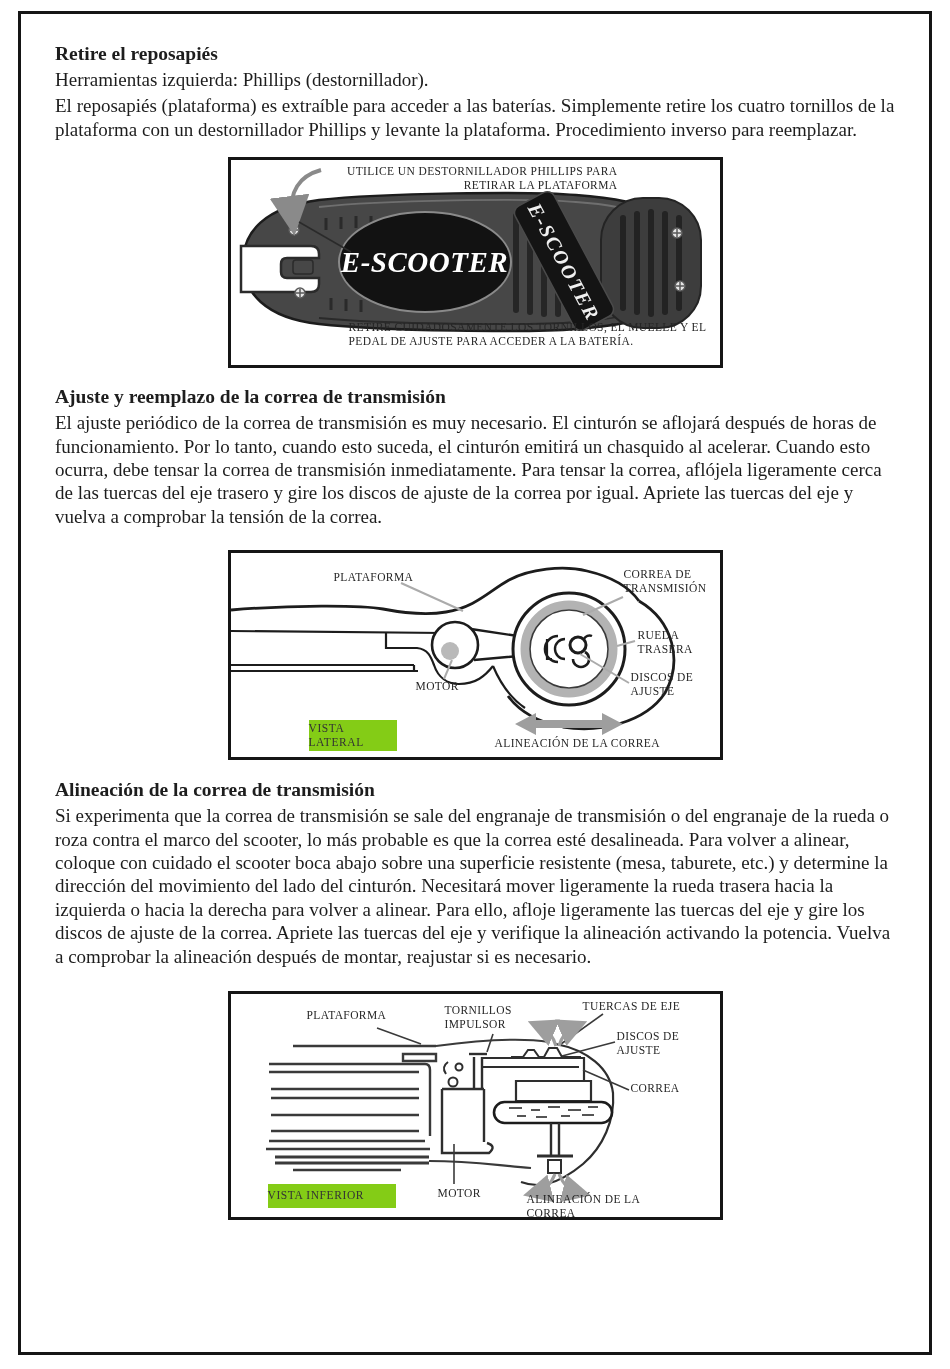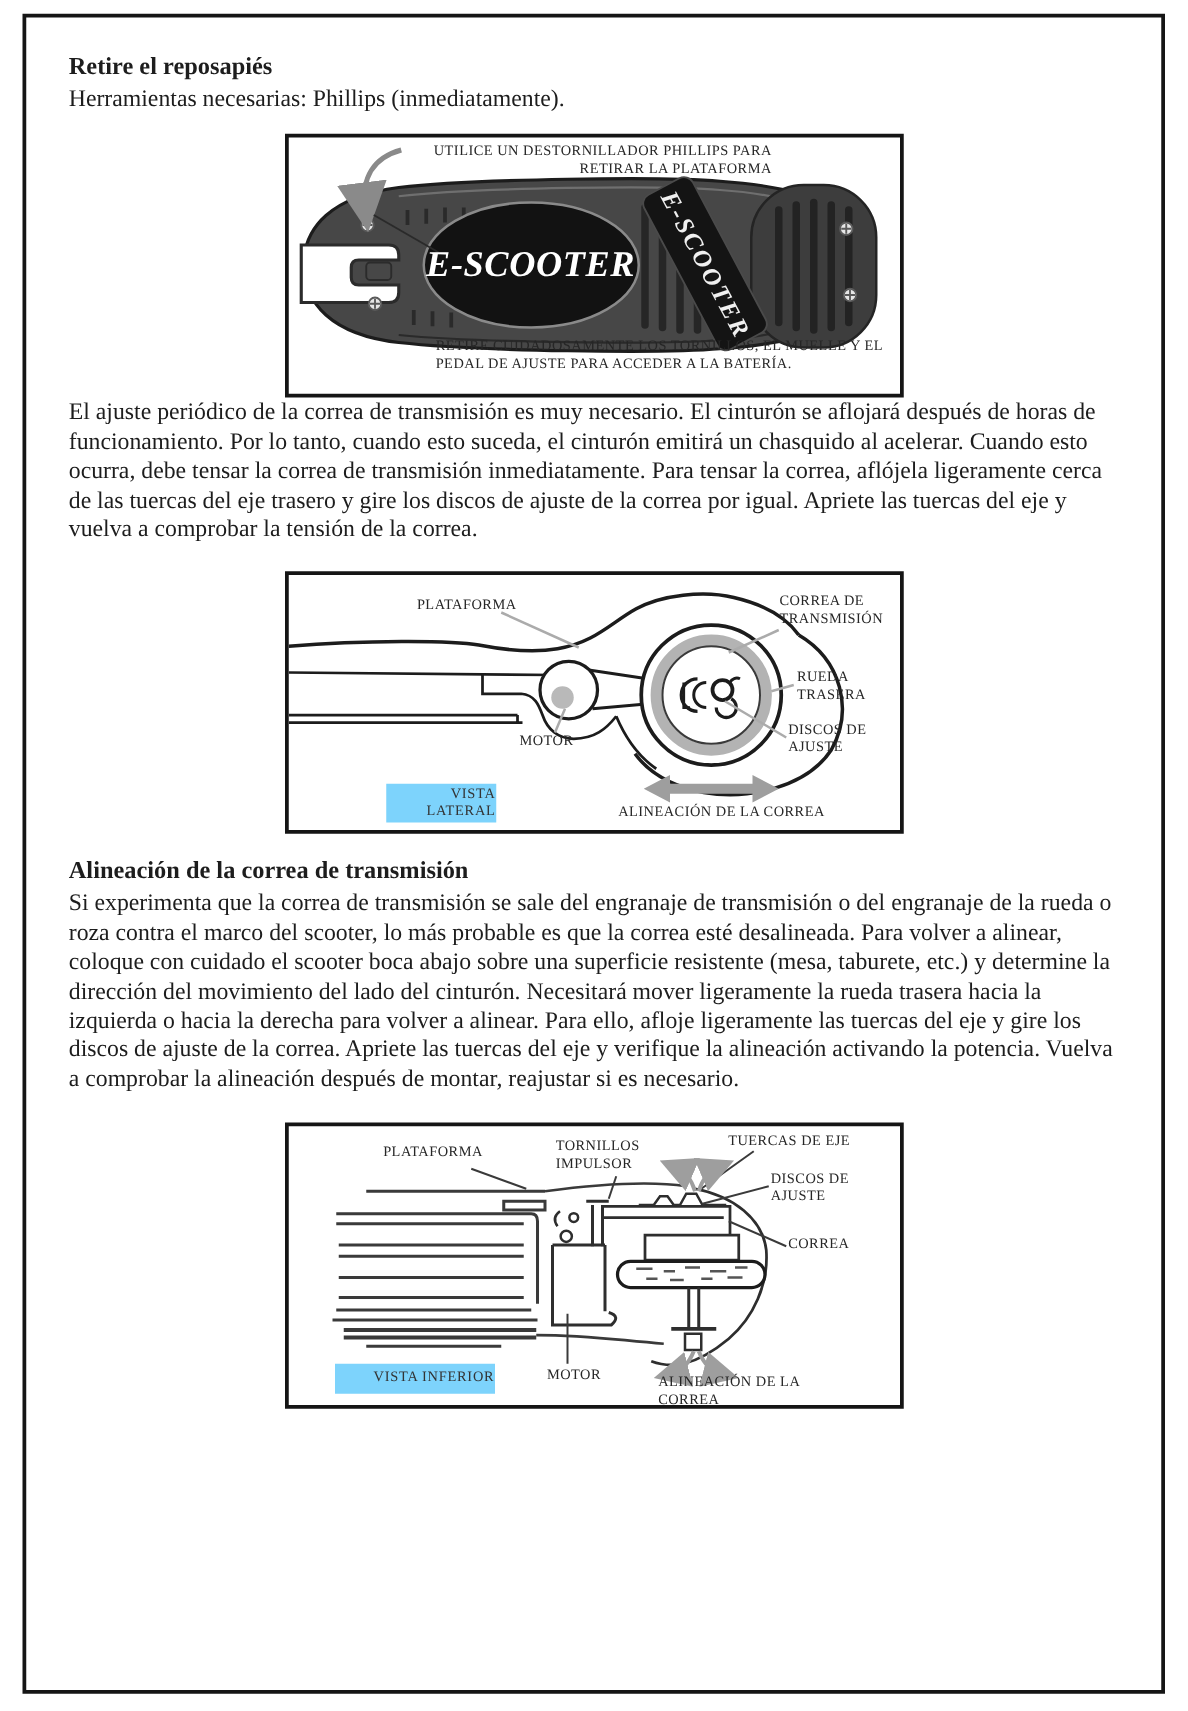--- a/index.html
+++ b/index.html
@@ -11,37 +11,38 @@
   .h{font-weight:bold;font-size:19.5px;line-height:24px;margin:0 0 2px 0;}
   .p{font-size:19px;line-height:23.4px;margin:0 0 3px 0;letter-spacing:0px;} .mt2{margin-top:17px;} .mt3{margin-top:18px;}
   .fig{position:relative;width:495px;border:3px solid #151515;box-sizing:border-box;
        margin:16px auto 0 auto;background:#fff;}
   .fig svg{position:absolute;left:0;top:0;}
   #fig1{height:211px;margin-top:16px;}
   #fig2{height:210px;margin-top:22px;}
   #fig3{height:229px;margin-top:23px;}
   .fl{position:absolute;font-size:11.5px;line-height:13.5px;letter-spacing:0.4px;
       color:#262626;white-space:normal;}
-  .tag{position:absolute;background:#7dd3fc;color:#333;text-align:right;
+  .tag{position:absolute;background:#84cc16;color:#333;text-align:left;
        font-size:11.5px;line-height:13.5px;letter-spacing:0.6px;padding:2px 0;}
   .badge{position:absolute;display:flex;align-items:center;justify-content:center;
          color:#fff;font-style:italic;font-weight:bold;}
   .badge.main{left:104px;top:55px;width:180px;height:94px;font-size:29px;letter-spacing:0.5px;}
   .badge.rear{left:258px;top:90px;width:150px;height:24px;font-size:20px;letter-spacing:2px;
               transform:rotate(62deg);justify-content:center;color:#f0f0f0;}
 </style>
 </head>
 <body>
 
 <div class="page">
  <div class="frame">
   <div class="content">
 
    <div class="h">Retire el reposapiés</div>
-   <div class="p">Herramientas necesarias: Phillips (inmediatamente).</div>
+   <div class="p">Herramientas izquierda: Phillips (destornillador).</div>
+   <div class="p">El reposapiés (plataforma) es extraíble para acceder a las baterías. Simplemente retire los cuatro tornillos de la plataforma con un destornillador Phillips y levante la plataforma. Procedimiento inverso para reemplazar.</div>
 
    <div class="fig" id="fig1">
      <svg width="489" height="205" viewBox="0 0 489 205">
        <defs>
          <marker id="ah" markerWidth="10" markerHeight="10" refX="5" refY="5" orient="auto">
            <path d="M0,0 L10,5 L0,10 Z" fill="#8a8a8a"></path>
          </marker>
        </defs>
 
        <path d="M 88,40 C 150,33 300,31 345,35 C 418,40 464,58 466,102 C 464,148 418,164 345,169 C 300,173 150,171 88,164 C 34,158 12,132 12,102 C 12,72 34,47 88,40 Z" fill="#474747" stroke="#1c1c1c" stroke-width="2.5"></path>
@@ -97,20 +98,21 @@
 
        <path d="M 90,10 C 68,16 58,32 61,56" fill="none" stroke="#8a8a8a" stroke-width="4" marker-end="url(#ah)"></path>
        <path d="M 68,62 L 120,92" fill="none" stroke="#2a2a2a" stroke-width="1.5"></path>
      </svg>
      <div class="fl" style="left:92px;top:5px;width:295px;text-align:right;">UTILICE UN DESTORNILLADOR PHILLIPS PARA RETIRAR LA PLATAFORMA</div>
      <div class="fl" style="left:118px;top:161px;width:366px;">RETIRE CUIDADOSAMENTE LOS TORNILLOS, EL MUELLE Y EL PEDAL DE AJUSTE PARA ACCEDER A LA BATERÍA.</div>
      <div class="badge main">E-SCOOTER</div>
      <div class="badge rear">E-SCOOTER</div>
    </div>
 
+   <div class="h mt2">Ajuste y reemplazo de la correa de transmisión</div>
    <div class="p">El ajuste periódico de la correa de transmisión es muy necesario. El cinturón se aflojará después de horas de funcionamiento. Por lo tanto, cuando esto suceda, el cinturón emitirá un chasquido al acelerar. Cuando esto ocurra, debe tensar la correa de transmisión inmediatamente. Para tensar la correa, aflójela ligeramente cerca de las tuercas del eje trasero y gire los discos de ajuste de la correa por igual. Apriete las tuercas del eje y vuelva a comprobar la tensión de la correa.</div>
 
    <div class="fig" id="fig2">
      <svg width="489" height="204" viewBox="0 0 489 204">
        <defs>
          <marker id="ag" markerWidth="9" markerHeight="9" refX="4.5" refY="4.5" orient="auto">
            <path d="M0,0 L9,4.5 L0,9 Z" fill="#9e9e9e"></path>
          </marker>
        </defs>
 

